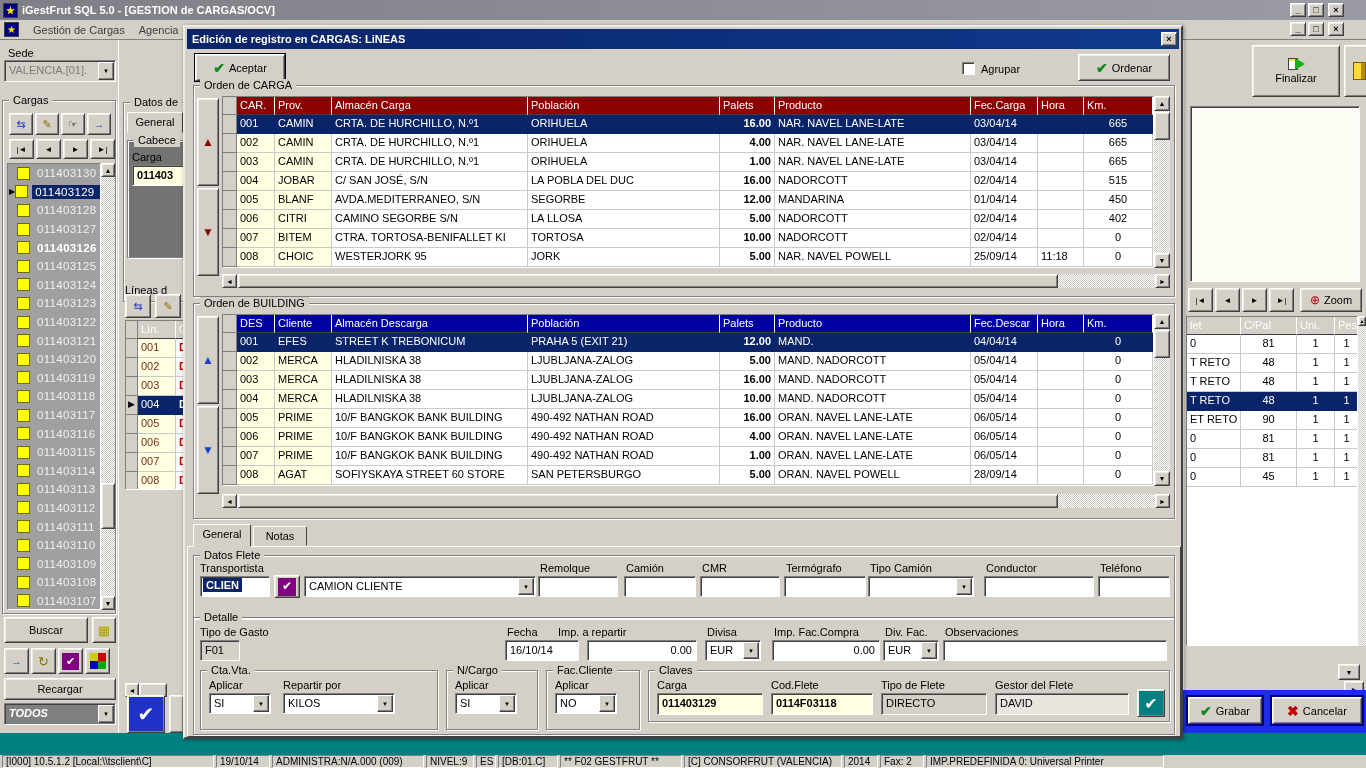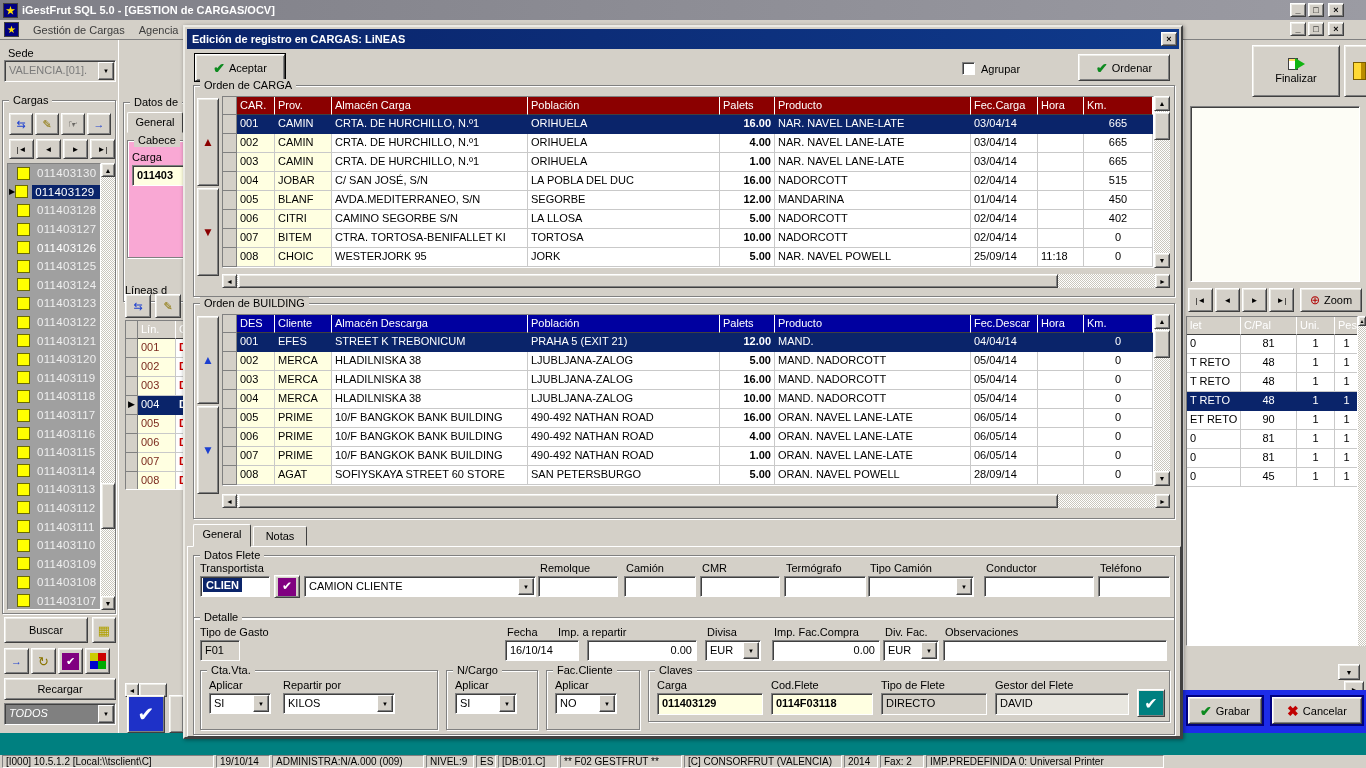--- a/index.html
+++ b/index.html
@@ -50,21 +50,21 @@
         box-shadow:inset 1px 1px 0 #ecebe5,inset -1px -1px 0 #808080;display:flex;align-items:center;justify-content:center;
         font-size:7px;color:#000}
   .thumb{position:absolute;background:#d4d0c8;border:1px solid;border-color:#fff #404040 #404040 #fff;box-shadow:inset 1px 1px 0 #ecebe5,inset -1px -1px 0 #808080}
   
   .clist{position:absolute;background:#a0a0a0;border:1px solid;border-color:#808080 #fff #fff #808080;overflow:hidden}
   .citem{display:flex;align-items:center;height:18.6px;padding-left:1px}
   .cmk{width:8px;font-size:8px;color:#000;line-height:10px}
   .csq{width:13px;height:13px;background:#ffff00;border:1px solid #6b6b00;margin-right:4px;flex:none}
   .cnum{color:#efefef;font-size:11.5px;letter-spacing:.3px;padding:1px 3px}
   .citem.sel .cnum{background:#0a246a;color:#fff;padding-right:16px}
-  .citem.bold .cnum{font-weight:normal;color:#fff}
+  .citem.bold .cnum{font-weight:bold;color:#fff}
   
   .tab{position:absolute;background:#d4d0c8;border:1px solid;border-color:#fff #404040 #d4d0c8 #fff;
        border-radius:2px 2px 0 0;text-align:center;font-size:11px;padding-top:3px}
   
   .apptitle{position:absolute;left:0;top:0;width:1366px;height:20px;background:linear-gradient(90deg,#7f7f87,#9b9ba3);
        color:#fff;font-weight:bold;display:flex;align-items:center;padding-left:3px;gap:4px}
   .menubar{position:absolute;left:0;top:20px;width:1366px;height:20px;background:#d4d0c8;display:flex;align-items:center;gap:14px;padding-left:4px;border-bottom:1px solid #808080}
   .menubar span.mi{color:#3c3c3c}
   .winbtn{position:absolute;width:16px;height:14px;background:#d4d0c8;border:1px solid;border-color:#fff #404040 #404040 #fff;
        box-shadow:inset 1px 1px 0 #ecebe5,inset -1px -1px 0 #808080;display:flex;align-items:center;justify-content:center;
@@ -285,31 +285,31 @@
     </div>
   <div class="btn" style="left:58px;top:648px;width:25px;height:26px">
       <span style="background:#800080;color:#fff;width:17px;height:17px;display:inline-block;text-align:center;line-height:16px;font-size:11px">✔</span>
     </div>
   <div class="btn" style="left:85px;top:648px;width:25px;height:26px">
       <span style="width:16px;height:16px;display:inline-block;background:conic-gradient(#c00 0 25%,#0a0 25% 50%,#00c 50% 75%,#cc0 75%)"></span>
     </div>
   <div class="btn" style="left:4px;top:678px;width:112px;height:22px">
       <span>Recargar</span>
     </div>
-  <div class="fld" style="left:4px;top:703px;width:112px;height:22px;background:#808080;color:#fff;font-weight:normal;font-style:italic">
+  <div class="fld" style="left:4px;top:703px;width:112px;height:22px;background:#808080;color:#fff;font-weight:bold;font-style:italic">
     <span>TODOS</span>
     <span class="ddbtn">▼</span>
   </div>
 
   <div class="panel" style="left:118px;top:40px;width:65px;height:693px;overflow:hidden;border-left:1px solid #fff">
     <div class="group" style="left:4px;top:62px;width:75px;height:200px">
       <span class="legend">Datos de</span>
     </div>
     <div class="tab" style="left:8px;top:72px;width:56px;height:21px;z-index:2">General</div>
-    <div class="group" style="left:8px;top:100px;width:78px;height:118px;background:#f9a8d4">
+    <div class="group" style="left:8px;top:100px;width:78px;height:118px;background:#737373">
       <span class="legend">Cabece</span>
       <span class="lbl" style="left:4px;top:10px">Carga</span>
       <div class="fld cream" style="left:4px;top:24px;width:54px;height:21px"><span>011403</span></div>
     </div>
     <span class="lbl" style="left:6px;top:244px">Líneas d</span>
     <div class="btn" style="left:6px;top:254px;width:26px;height:24px">
         <span style="color:#1c3fd0;font-size:11px">⇆</span>
       </div>
     <div class="btn" style="left:36px;top:254px;width:26px;height:24px">
         <span style="color:#8a7400;font-size:11px">✎</span>

